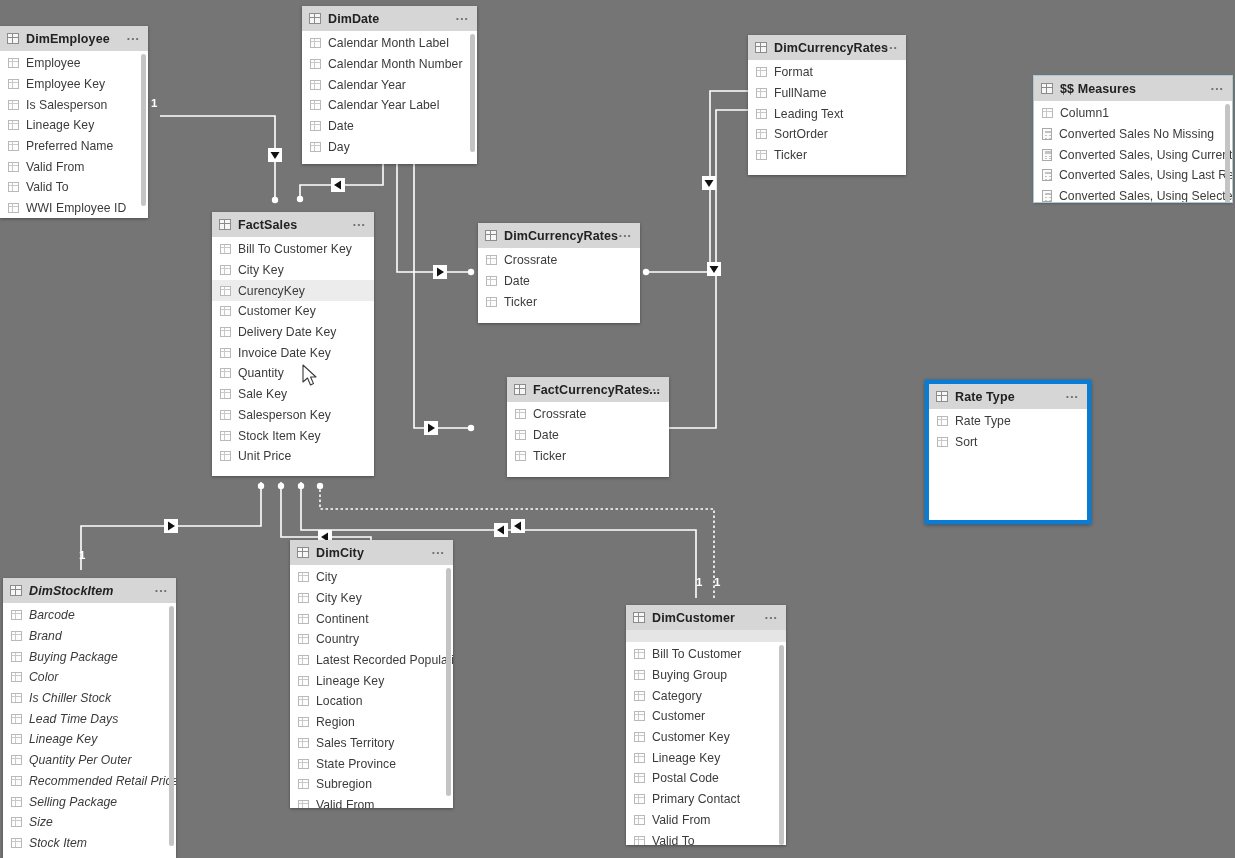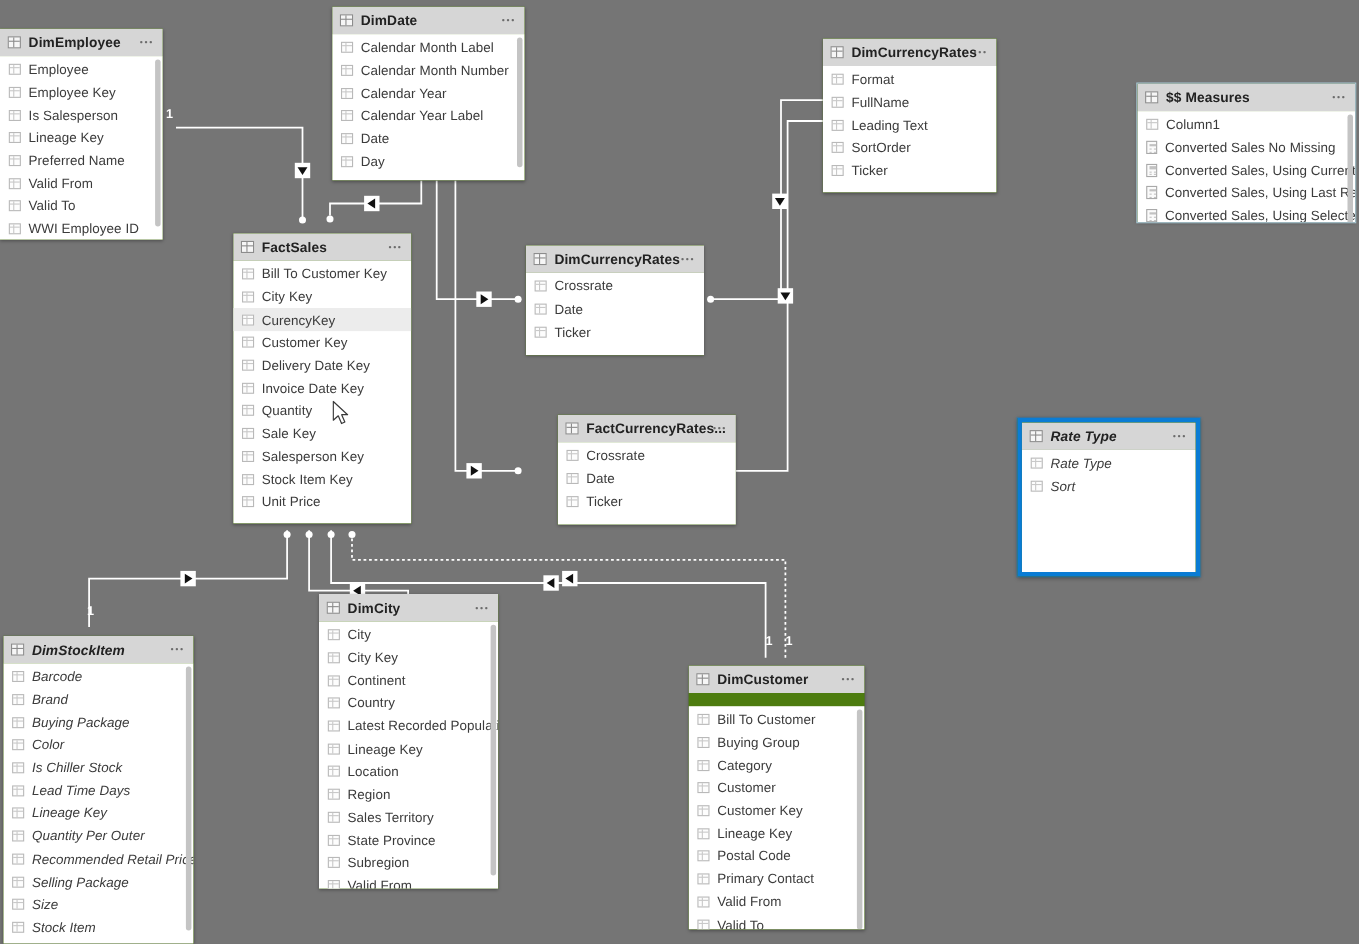--- a/index.html
+++ b/index.html
@@ -18,21 +18,21 @@
   
   #rel-layer {
     position: absolute; left: 0; top: 0;
     width: 1235px; height: 858px;
     pointer-events: none;
   }
 
   
   .tbl {
     position: absolute;
-    background: #4d7c0f;
+    background: #e5e5e5;
     box-shadow: 0 1px 3px rgba(0,0,0,0.35);
     display: flex; flex-direction: column;
     overflow: hidden;
   }
   .tbl.selected {
     border: 4px solid #0a7cd4;
     box-shadow: 0 0 0 1px rgba(10,124,212,0.4), 0 1px 4px rgba(0,0,0,0.4);
   }
   .tbl-head {
     background: #d6d6d6;
@@ -499,21 +499,21 @@
           <div class="fld">
             <span class="ico"></span>
             <span class="fld-name">Date</span>
           </div>
           <div class="fld">
             <span class="ico"></span>
             <span class="fld-name">Ticker</span>
           </div>
         </div>
       </div>
-      <div class="tbl selected" style="left: 925px; top: 380px; width: 166px; height: 144px; font-style: italic;">
+      <div class="tbl selected" style="left: 925px; top: 380px; width: 166px; height: 144px;">
         <div class="tbl-head">
           <span class="ico-head"></span>
           <span class="tbl-title">Rate Type</span>
           <span class="ellipsis" style="font-size: 8px;">•••</span>
         </div>
         <div class="tbl-body">
           <div class="fld">
             <span class="ico"></span>
             <span class="fld-name">Rate Type</span>
           </div>

